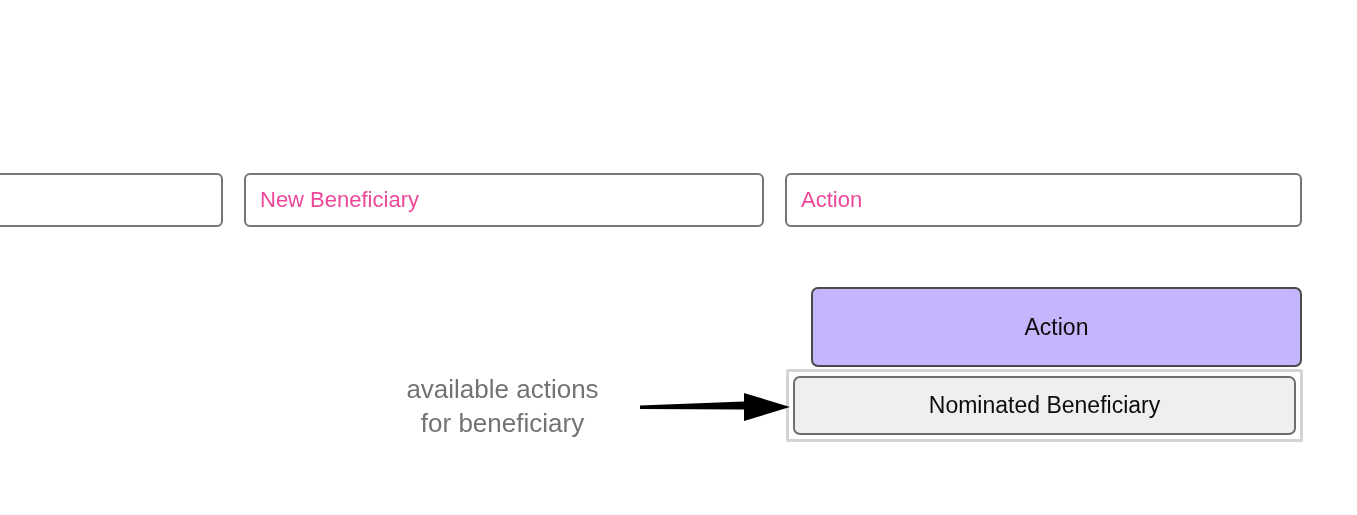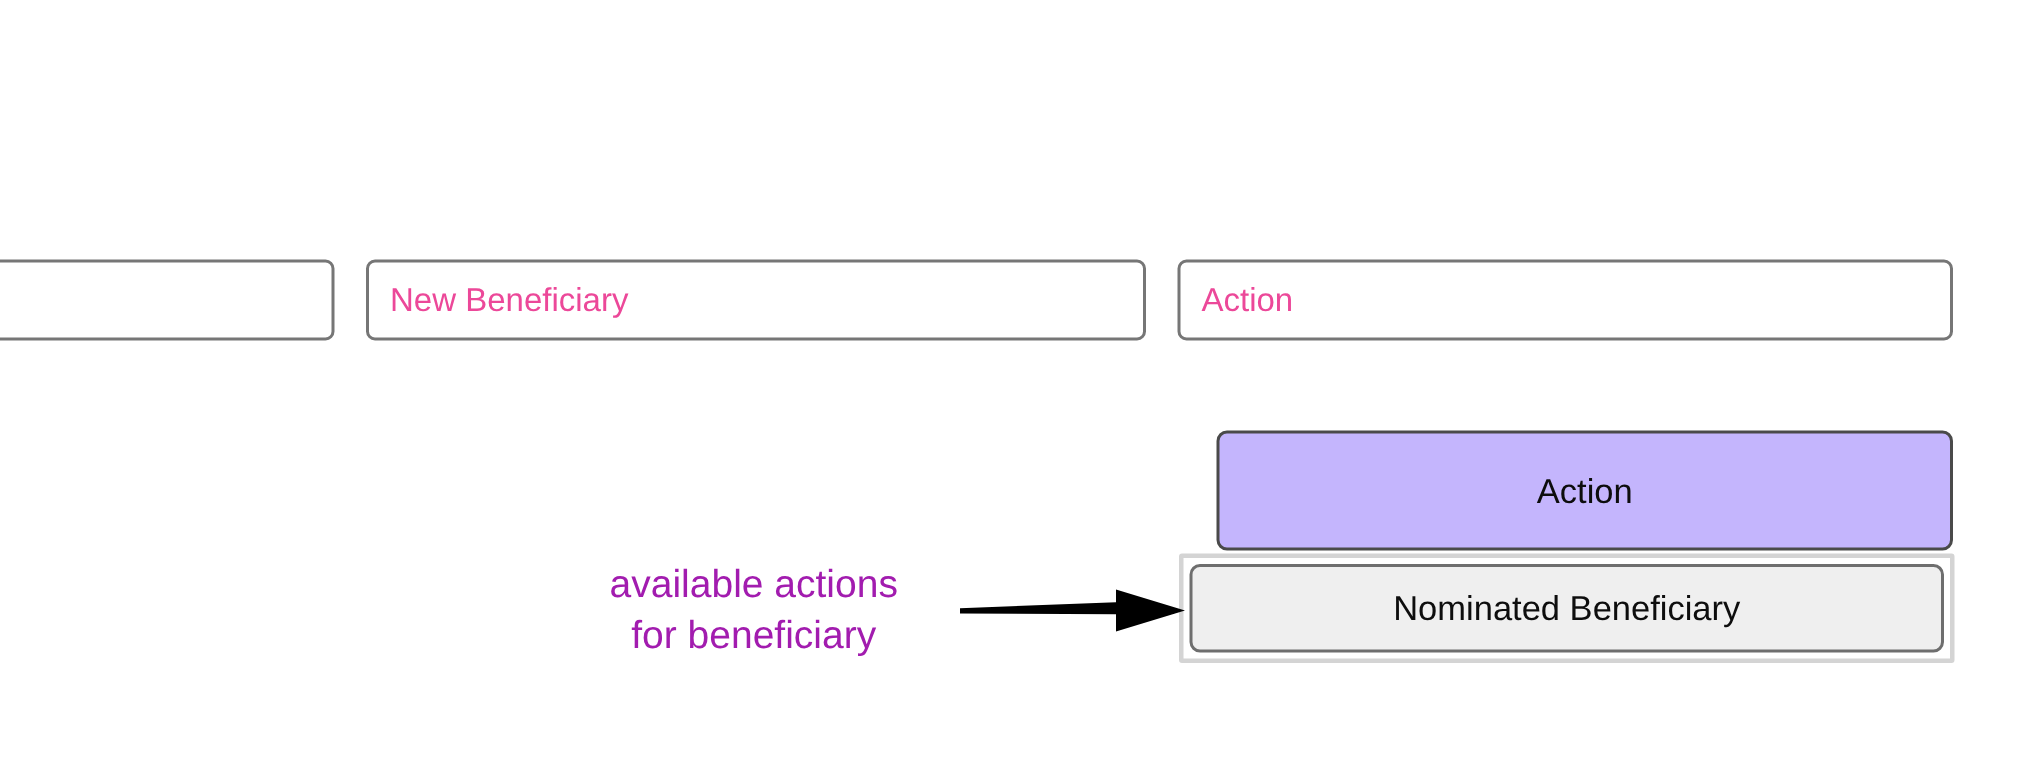--- a/index.html
+++ b/index.html
@@ -99,21 +99,21 @@
     cursor: pointer;
   }
 
   
   #annotation-label {
     position: absolute;
     left: 360px;
     top: 372px;
     width: 285px;
     text-align: center;
-    color: #a21caf;
+    color: #737373;
     font-size: 26px;
     line-height: 1.32;
     white-space: pre-line;
   }
   #annotation-arrow {
     position: absolute;
     left: 640px;
     top: 388px;
     width: 150px;
     height: 38px;

